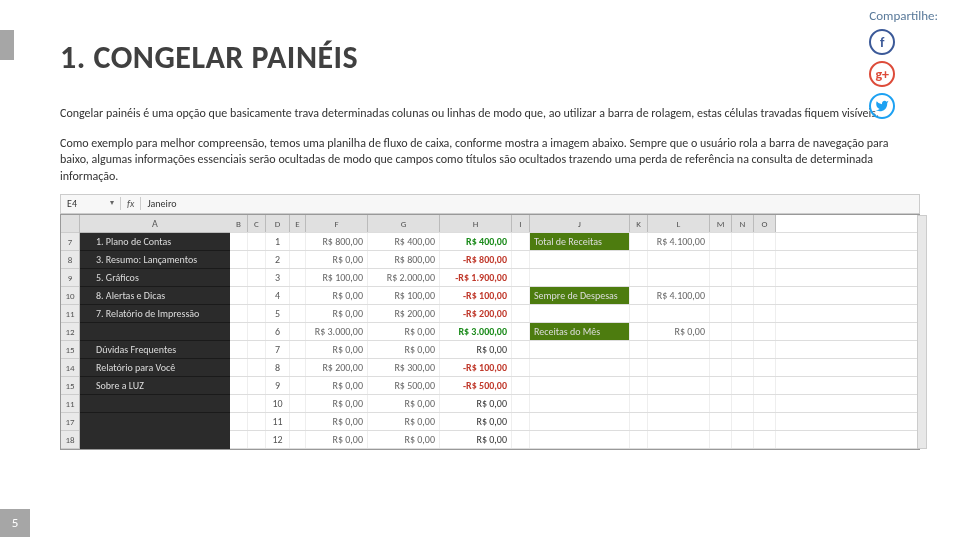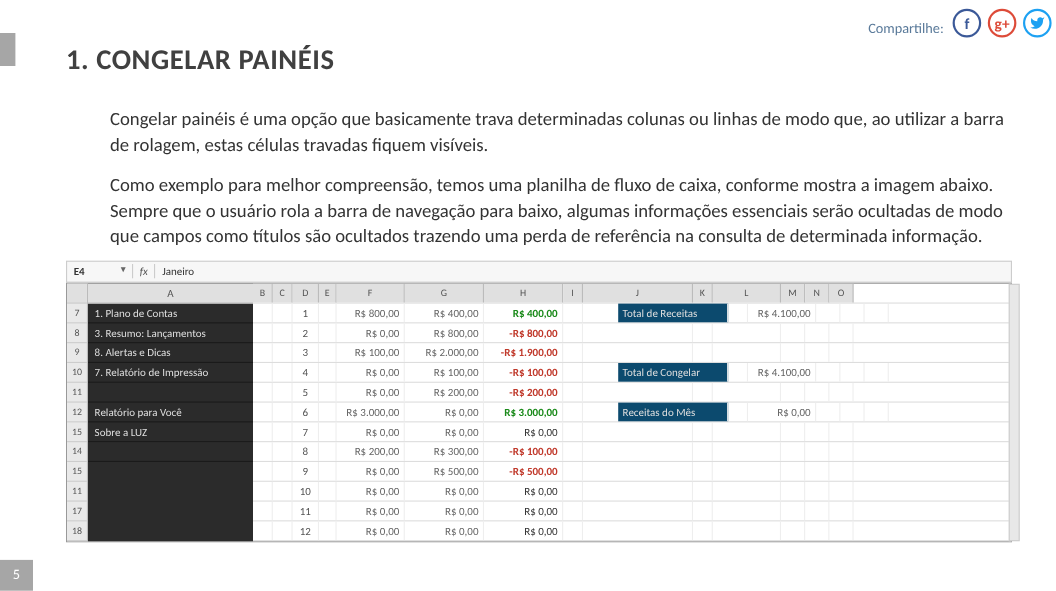--- a/index.html
+++ b/index.html
@@ -1,49 +1,49 @@
 <!DOCTYPE html>
 <html><head>
 <meta charset="utf-8">
 <style>
 * { margin:0; padding:0; box-sizing:border-box; }
 body { width:960px; height:537px; font-family:Calibri,Arial,sans-serif; background:#fff; position:relative; color:#333; }
 
 .page { position:relative; width:100%; height:100%; padding:20px 40px 0 60px; }
 
-.share-bar { position:absolute; top:8px; right:4px; display:flex; align-items:flex-end; gap:6px; }
+.share-bar { position:absolute; top:8px; right:20px; display:flex; align-items:flex-start; gap:6px;flex-direction:column; }
 .share-label { font-size:13px; color:#5a7a9a; margin-right:2px; }
 .soc { width:26px; height:26px; border:2px solid; border-radius:50%; display:flex; align-items:center; justify-content:center; font-size:14px; font-weight:bold; cursor:pointer; }
 .fb { color:#3b5998; border-color:#3b5998; }
 .gp { color:#dd4b39; border-color:#dd4b39; }
 .tw { color:#1da1f2; border-color:#1da1f2; }
 
 .accent-bar { position:absolute; left:0; top:30px; width:14px; height:30px; background:#a6a6a6; }
 
-.heading { font-size:26px; font-weight:bold; color:#404040; margin:18px 0 28px 0; letter-spacing:0.5px; }
-
-.paragraph { font-size:17px; color:#333; line-height:1.35; margin-bottom:14px; max-width:840px;margin-left:40px; }
+.heading { font-size:32px; font-weight:bold; color:#404040; margin:18px 0 28px 0; letter-spacing:0.5px; }
+
+.paragraph { font-size:12px; color:#333; line-height:1.35; margin-bottom:14px; max-width:840px; }
 
 .sheet-wrap { margin-top:18px; display:flex; border:1px solid #999; font-size:10px; background:#fff; position:relative; }
 .sheet-wrap::after { content:''; position:absolute; right:-8px; top:0; bottom:0; width:8px; background:#e8e8e8; border:1px solid #ccc; }
 
 
 .formula-bar { position:absolute; top:-20px; left:0; right:0; height:20px; display:flex; align-items:center; font-size:10px; background:#f7f7f7; border:1px solid #ccc; }
-.name-box { width:60px; padding:0 6px; border-right:1px solid #ccc; font-weight:bold; }
+.name-box { width:60px; padding:0 6px; border-right:1px solid #ccc; font-weight:normal; }
 .name-box::after { content:'▾'; float:right; font-size:8px; color:#666; }
 .fx-label { padding:0 6px; font-style:italic; color:#555; border-right:1px solid #ccc; }
 .fx-val { padding:0 6px; }
 
 .rowhdrs { background:#e9e9e9; border-right:1px solid #bbb; }
 .rowhdrs div { height:18px; width:18px; text-align:center; line-height:18px; border-bottom:1px solid #ccc; color:#555; font-size:9px; }
 .rowhdrs .ch { background:#e0e0e0; }
 
 .dark-panel { width:150px; background:#2b2b2b; color:#ddd; font-size:10px; }
 .dark-panel .ch { height:18px; background:#e0e0e0; border-bottom:1px solid #bbb; color:#555; text-align:center; line-height:18px; }
-.dark-panel .item { height:18px; padding:0 6px; line-height:18px; border-bottom:1px solid #1a1a1a; white-space:nowrap; overflow:hidden; }
+.dark-panel .item { height:18px; padding:0 16px; line-height:18px; border-bottom:1px solid #1a1a1a; white-space:nowrap; overflow:hidden; }
 .dark-panel .blank { background:#2b2b2b; }
 
 .grid { flex:1; }
 .grid .row { display:flex; height:18px; border-bottom:1px solid #ddd; }
 .grid .ch-row .c { background:#e0e0e0; color:#555; text-align:center; font-size:9px; border-right:1px solid #bbb; }
 .grid .c { border-right:1px solid #eee; line-height:18px; padding:0 4px; white-space:nowrap; overflow:hidden; }
 
 .cB { width:18px; }
 .cC { width:18px; }
 .cD { width:24px; text-align:center; color:#555; }
@@ -52,21 +52,21 @@
 .cG { width:72px; text-align:right; color:#666; }
 .cH { width:72px; text-align:right; }
 .cI { width:18px; }
 .cJ { width:100px; color:#ddd; }
 .cK { width:18px; }
 .cL { width:62px; text-align:right; color:#666; }
 .cM { width:22px; } .cN { width:22px; } .cO { width:22px; }
 
 .hgreen { color:#1a8a1a; font-weight:bold; }
 .hred { color:#c0392b; font-weight:bold; }
-.darkcell { background:#0c4a6e;margin-left:32px; }
+.darkcell { background:#4d7c0f; }
 
 .page-num { position:absolute; left:0; bottom:0; width:30px; height:28px; background:#a6a6a6; color:#fff; text-align:center; line-height:28px; font-size:13px; }
 </style>
 </head>
 <body>
 
 <div class="page">
 
   <div class="share-bar">
     <span class="share-label">Compartilhe:</span>
@@ -108,23 +108,25 @@
         <div>15</div>
         <div>11</div>
         <div>17</div>
         <div>18</div>
       </div>
 
       <div class="dark-panel">
         <div class="ch">A</div>
         <div class="item">1. Plano de Contas</div>
         <div class="item">3. Resumo: Lançamentos</div>
+        <div class="item">5. Gráficos</div>
         <div class="item">8. Alertas e Dicas</div>
         <div class="item">7. Relatório de Impressão</div>
         <div class="item blank"></div>
+        <div class="item">Dúvidas Frequentes</div>
         <div class="item">Relatório para Você</div>
         <div class="item">Sobre a LUZ</div>
         <div class="item blank"></div>
       </div>
 
       <div class="grid">
         <div class="row ch-row">
           <div class="c cB">B</div>
           <div class="c cC">C</div>
           <div class="c cD">D</div>
@@ -192,21 +194,21 @@
             </div>
             <div class="row">
               <div class="c cB"></div>
               <div class="c cC"></div>
               <div class="c cD">4</div>
               <div class="c cE"></div>
               <div class="c cF">R$ 0,00</div>
               <div class="c cG">R$ 100,00</div>
               <div class="c cH hred">-R$ 100,00</div>
               <div class="c cI"></div>
-              <div class="c cJ darkcell" style="padding-left:4px">Total de Congelar</div>
+              <div class="c cJ darkcell" style="padding-left:4px">Sempre de Despesas</div>
               <div class="c cK"></div>
               <div class="c cL">R$ 4.100,00</div>
               <div class="c cM"></div>
               <div class="c cN"></div>
               <div class="c cO"></div>
             </div>
             <div class="row">
               <div class="c cB"></div>
               <div class="c cC"></div>
               <div class="c cD">5</div>

